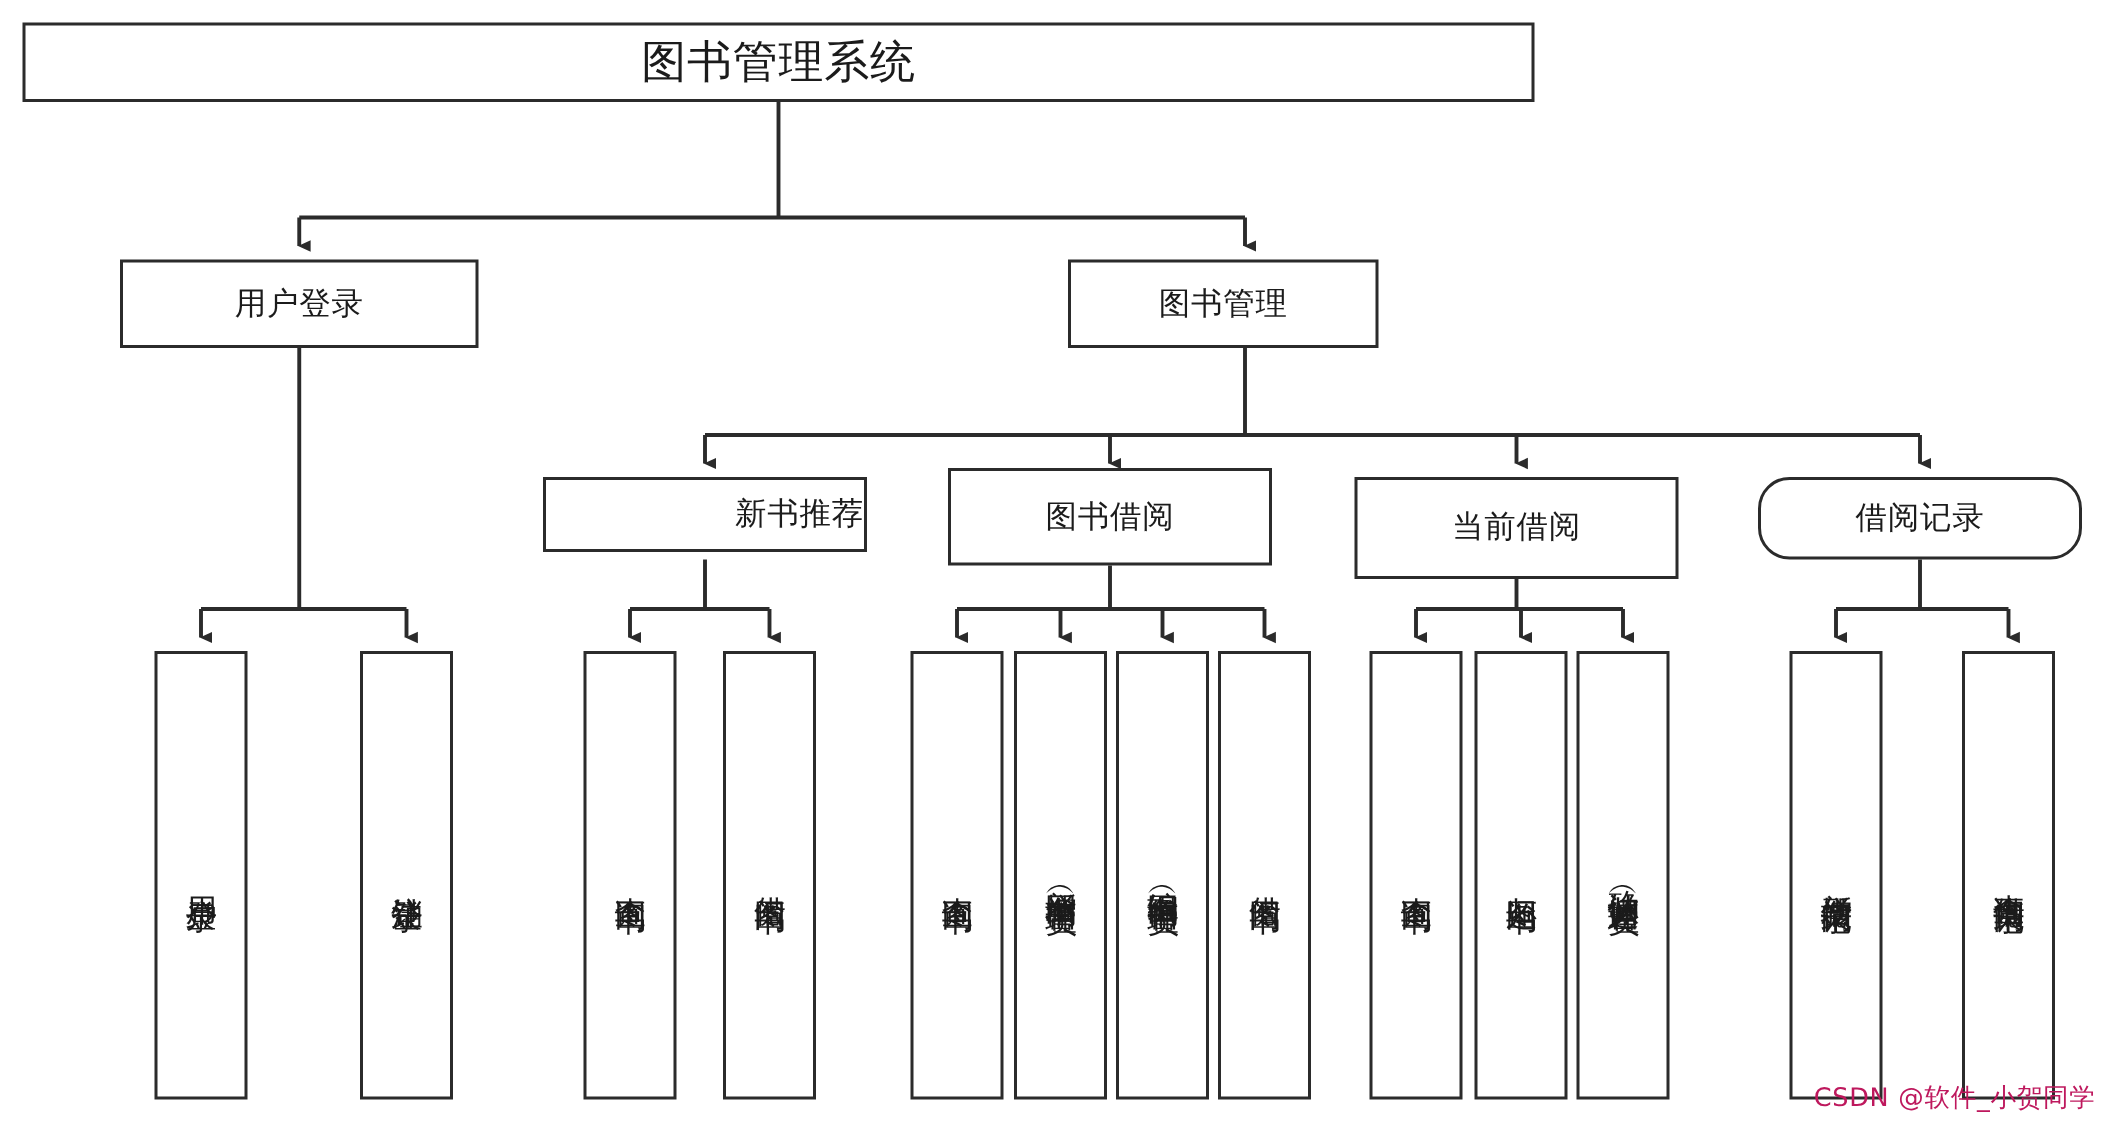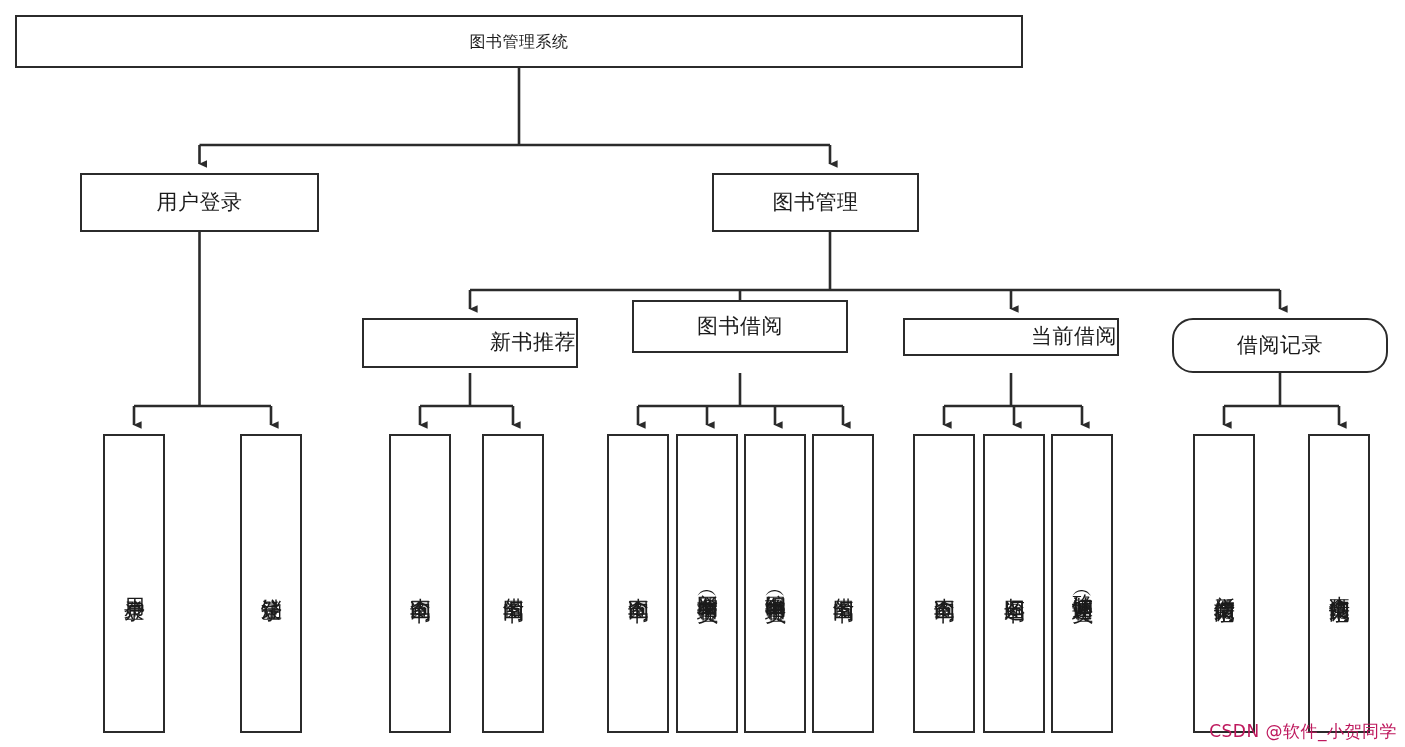--- a/index.html
+++ b/index.html
@@ -43,21 +43,21 @@
     text-align: center;
     line-height: 1.12;
     letter-spacing: 0.5px;
     white-space: nowrap;
   }
   
   .node.h .label {
     font-size: 21px;
   }
   .node.root .label {
-    font-size: 16px;
+    font-size: 30px;
   }
   
   .node.v {
     align-items: center;
     justify-content: center;
     padding: 4px 0;
   }
   .node.v .label {
     writing-mode: vertical-rl;
     text-orientation: upright;
@@ -129,24 +129,24 @@
       </div>
       <div class="node h" style="left: 80px; top: 173px; width: 239px; height: 59px;">
         <span class="label">用户登录</span>
       </div>
       <div class="node h" style="left: 712px; top: 173px; width: 207px; height: 59px;">
         <span class="label">图书管理</span>
       </div>
       <div class="node h" style="left: 362px; top: 318px; width: 216px; height: 50px; justify-content: flex-end;">
         <span class="label">新书推荐</span>
       </div>
-      <div class="node h" style="left: 632px; top: 300px; width: 216px; height: 53px;">
+      <div class="node h" style="left: 632px; top: 312px; width: 216px; height: 65px;">
         <span class="label">图书借阅</span>
       </div>
-      <div class="node h" style="left: 903px; top: 318px; width: 216px; height: 38px; justify-content: flex-end;">
+      <div class="node h" style="left: 903px; top: 318px; width: 216px; height: 68px;">
         <span class="label">当前借阅</span>
       </div>
       <div class="node h" style="left: 1172px; top: 318px; width: 216px; height: 55px; border-radius: 21px;">
         <span class="label">借阅记录</span>
       </div>
       <div class="node v" style="left: 103px; top: 434px; width: 62px; height: 299px;">
         <span class="label">用户登录</span>
       </div>
       <div class="node v" style="left: 240px; top: 434px; width: 62px; height: 299px;">
         <span class="label">注销登录</span>

